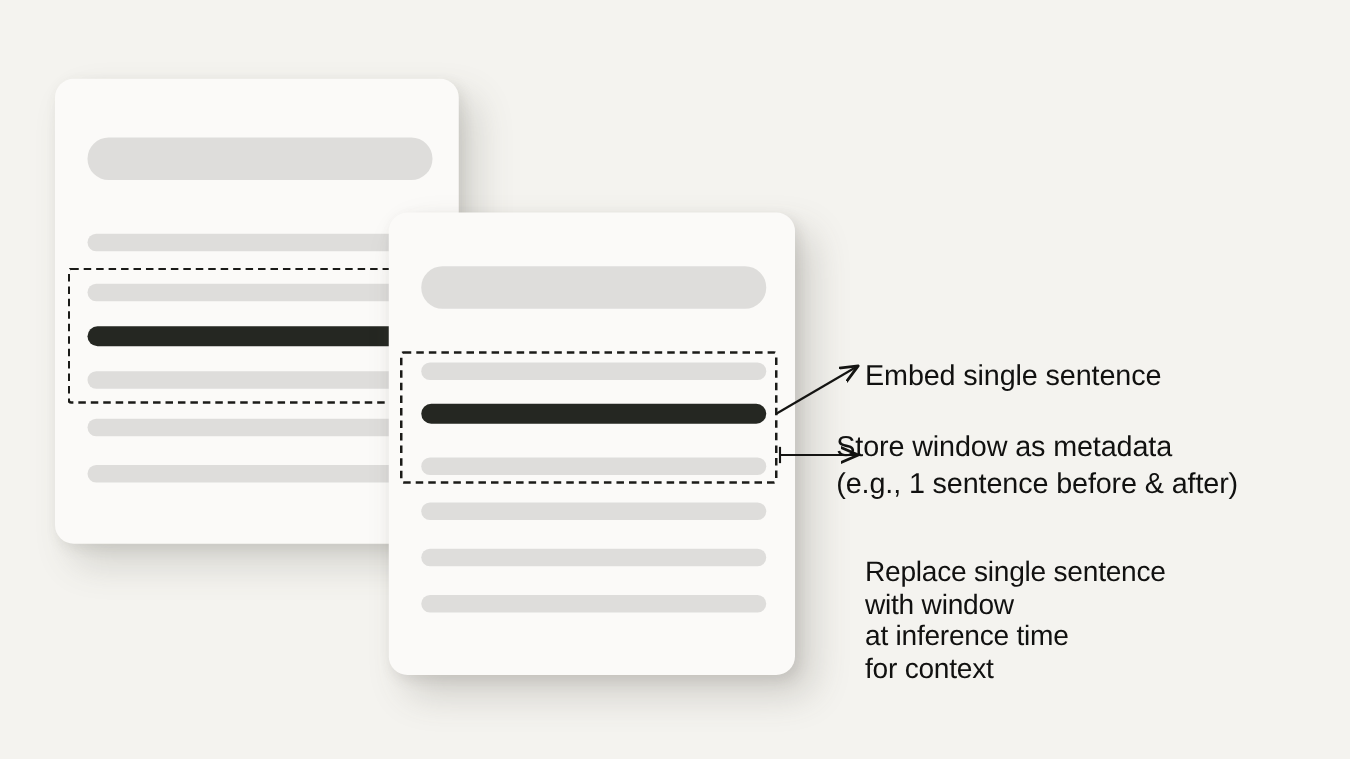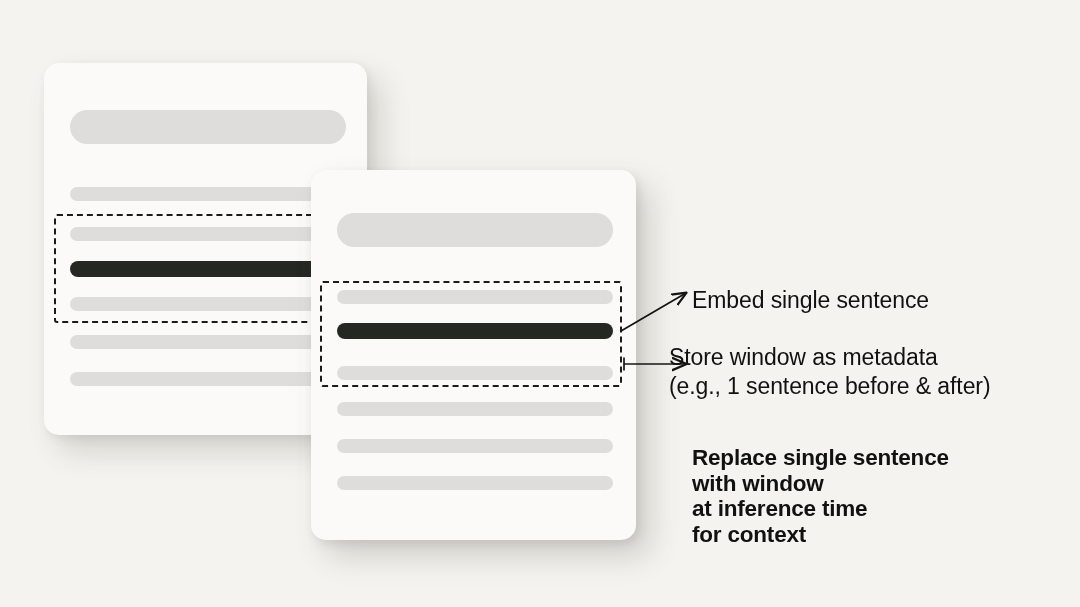--- a/index.html
+++ b/index.html
@@ -48,21 +48,21 @@
   
   .anno{
     position:absolute;
     color:#111110;
     font-size:23px;
     line-height:29px;
     white-space:pre-line;
     letter-spacing:-.1px;
   }
   .anno.bold{
-    font-weight:bold;
+    font-weight:normal;
     font-size:22.5px;
     line-height:25.5px;
     letter-spacing:-.2px;
   }
 
   svg.arrows{position:absolute;left:0;top:0;width:1080px;height:607px;overflow:visible;}
 </style>
 </head>
 <body style="background: rgb(244, 243, 239);">
 

